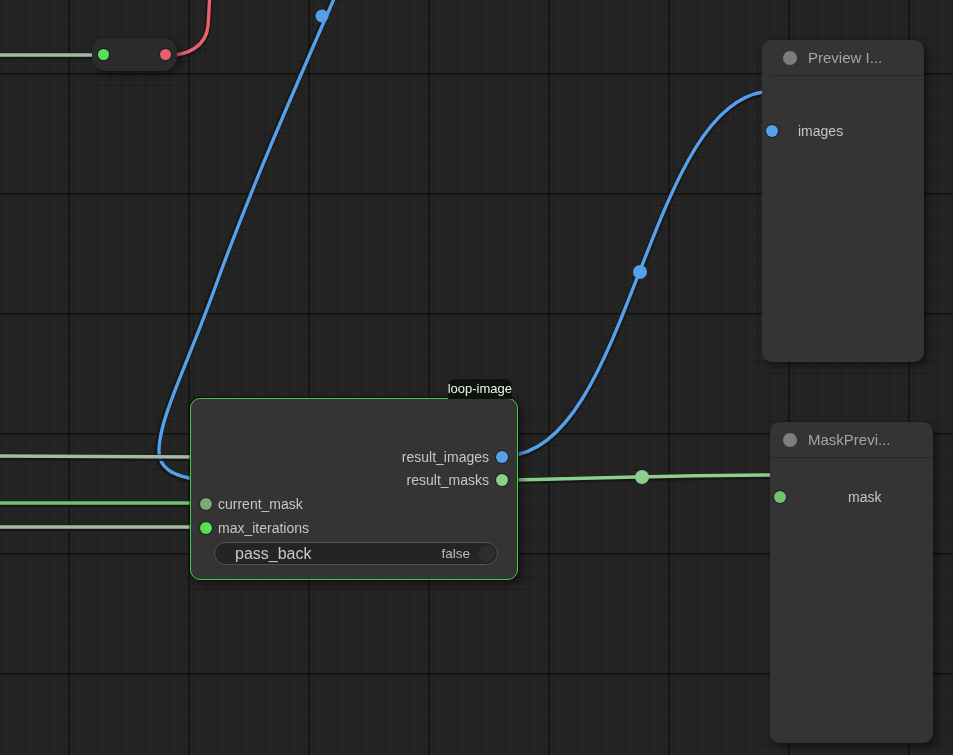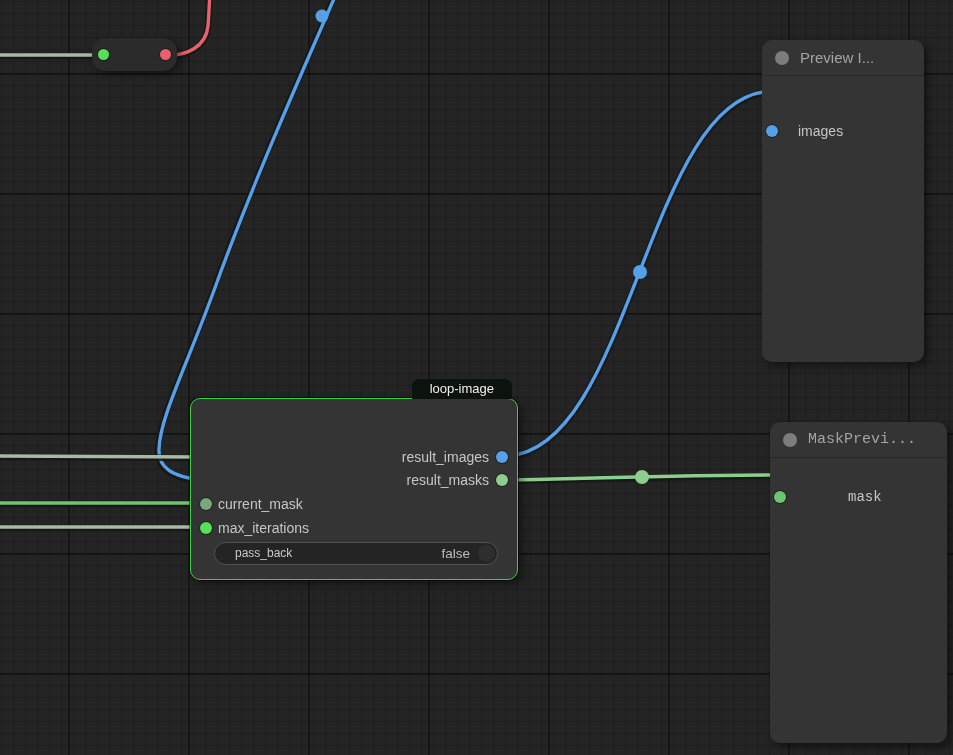--- a/index.html
+++ b/index.html
@@ -58,57 +58,57 @@
 
   
   #reroute {
     position: absolute; left: 92px; top: 38px; width: 85px; height: 33px;
     z-index: 2; background: #2b2b2b; border-radius: 14px;
     box-shadow: 3px 3px 7px rgba(0,0,0,0.45);
   }
   #reroute .port { top: 11px; width: 11px; height: 11px; }
 
   
-  #preview-image { left: 762px; top: 40px; width: 162px; height: 322px; }
+  #preview-image { left: 762px; top: 40px; width: 162px; height: 322px; padding-left: 8px; }
   #preview-image .io-row { top: 80px; }
   #preview-image .port { left: 4px; }
   #preview-image .port-label { left: 24px; margin-left: 12px; }
 
   
-  #mask-preview { left: 770px; top: 422px; width: 177px; height: 321px; font-family: Liberation Mono, monospace; }
+  #mask-preview { left: 770px; top: 422px; width: 163px; height: 321px; }
   #mask-preview .io-row { top: 64px; }
   #mask-preview .port { left: 4px; }
   #mask-preview .port-label { left: 34px; margin-left: 44px; }
 
   
   #batch-loop { left: 190px; top: 398px; width: 328px; height: 182px;
     border: 1px solid #41cf41;
     box-shadow: 0 0 0 1px rgba(0,0,0,0.45), 4px 4px 9px rgba(0,0,0,0.45);
   }
   #batch-loop .header { border-bottom: none; }
   #batch-loop .title { color: #b6b6b6; left: 40px; top: 6px; }
   #batch-loop .collapse-dot { left: 14px; top: 16px; width: 13px; height: 13px; }
   .group-badge {
     position: absolute; right: 5px; top: -20px; height: 20px;
     background: #0c130c; color: #f0f0f0;
-    font-size: 13px; line-height: 20px; padding: 0 18px;
+    font-size: 13px; line-height: 20px; padding: 0 0;
     border-radius: 7px 7px 0 0; white-space: nowrap;
   }
   .in-row .port  { left: 9px; }
   .in-row .port-label { left: 27px; }
   .out-row .port { right: 9px; }
   .out-row .port-label { right: 28px; }
 
   .widget-pill {
     position: absolute; left: 23px; top: 143px; width: 284px; height: 23px;
     border: 1px solid #525252; border-radius: 12px; background: #242424;
   }
   .widget-pill .w-label {
     position: absolute; left: 20px; line-height: 21px;
-    font-size: 12px; color: #c8c8c8;
+    font-size: 16px; color: #c8c8c8;
   }
   .widget-pill .w-value {
     position: absolute; right: 27px; line-height: 21px;
     font-size: 13.5px; color: #bdbdbd;
   }
   .widget-pill .w-toggle {
     position: absolute; right: 2px; top: 2px;
     width: 17px; height: 17px; border-radius: 50%;
     background: #2e2e2e;
   }

